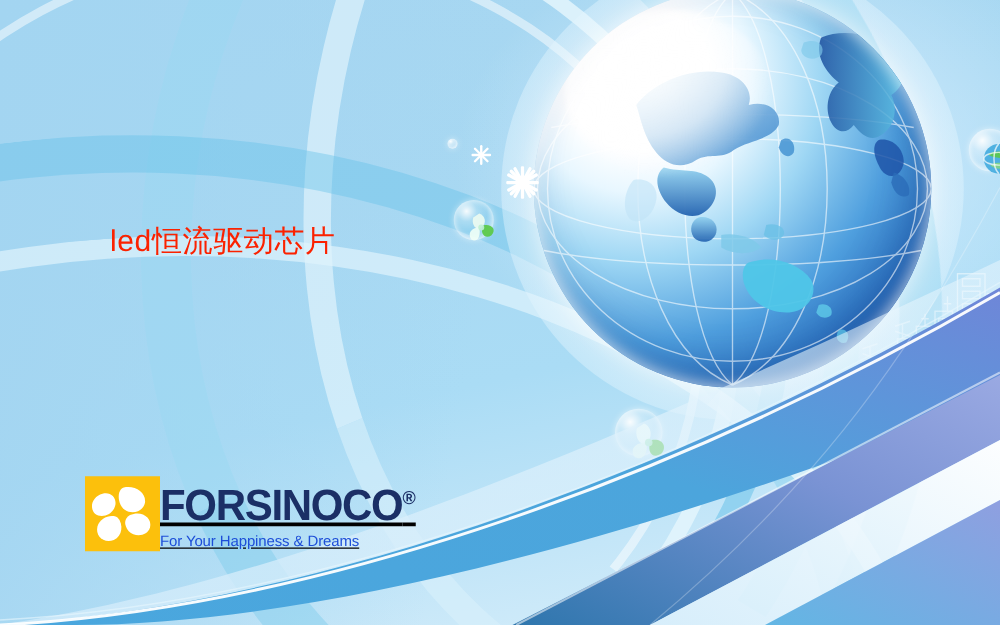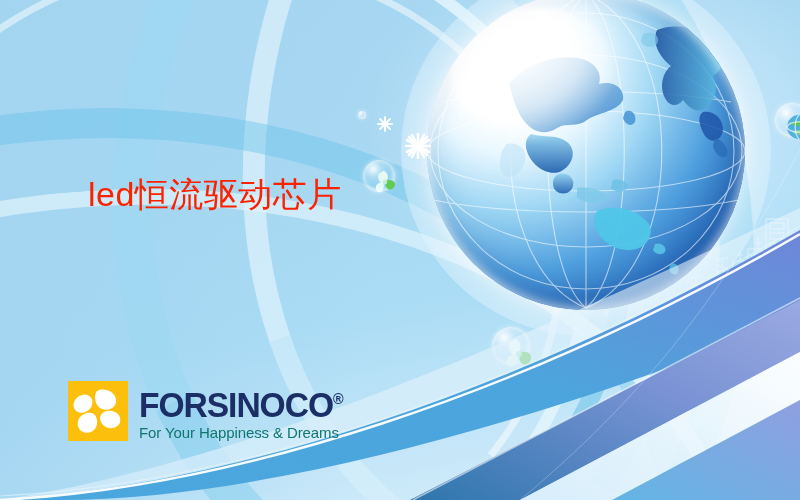--- a/index.html
+++ b/index.html
@@ -225,21 +225,21 @@
     pointer-events: none;
   }
 
   
   .headline {
     position: absolute;
     left: 88px;
     top: 163px;
     width: 340px;
     color: #fb2200;
-    font-size: 34px;
+    font-size: 24px;
     line-height: 62px;
     letter-spacing: .5px;
     white-space: nowrap;
   }
   .headline .l1 { display: block; }
   .headline .l2 { display: block; padding-left: 12px; }
 
   
   .logo {
     position: absolute;
@@ -250,43 +250,43 @@
   }
   .logo-mark {
     width: 60px;
     height: 60px;
     background: #fcc00c;
     flex: none;
     position: relative;
   }
   .logo-mark svg { position: absolute; inset: 0; }
   .logo-text {
-    margin-left: 11px;
     padding-top: 1px;
+    text-decoration: underline;
   }
   .logo-name {
     display: block;
     color: #1b2f66;
     font-weight: bold;
     font-size: 35px;
     line-height: 34px;
     letter-spacing: -1.1px;
     transform: scaleX(.96);
     transform-origin: left center;
     white-space: nowrap;
   }
   .logo-name sup {
     font-size: 15px;
     vertical-align: super;
     letter-spacing: 0;
   }
   .logo-tag {
     display: block;
-    color: #0f766e;
-    font-size: 15px;
+    color: #1d4ed8;
+    font-size: 12px;
     line-height: 20px;
     letter-spacing: -.1px;
     margin-top: 1px;
     white-space: nowrap;
   }
 </style>
 </head>
 <body>
 
 <div id="banner">

